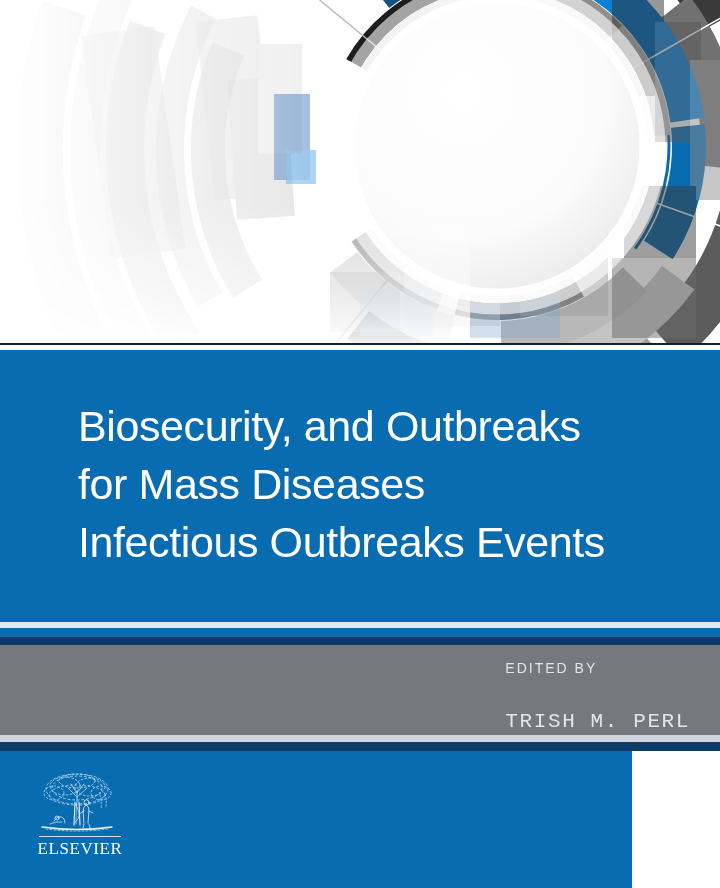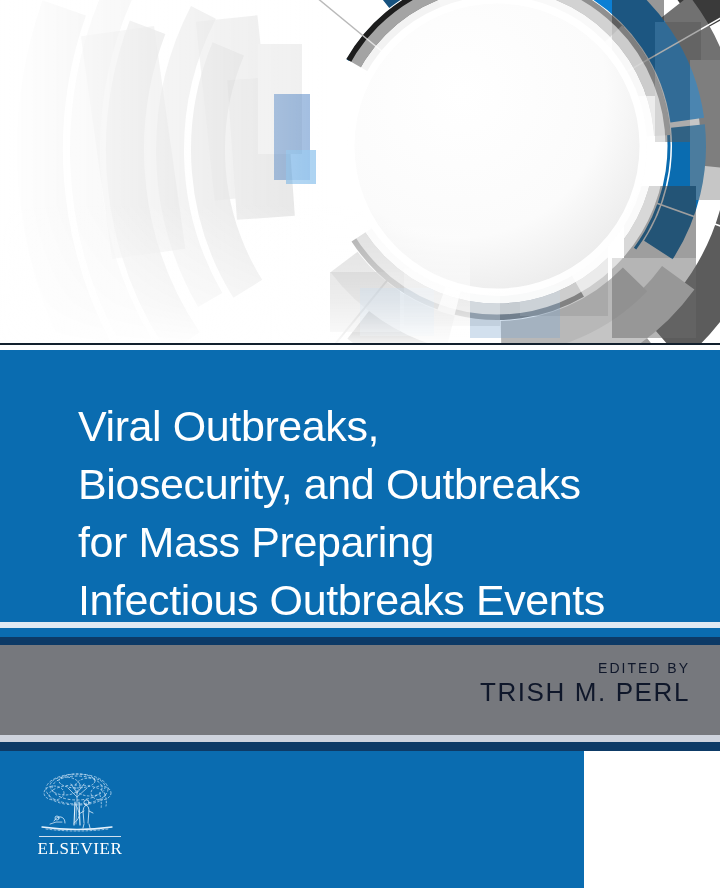--- a/index.html
+++ b/index.html
@@ -95,36 +95,36 @@
     left: 0;
     top: 645px;
     width: 720px;
     height: 90px;
     background: #76787d;
   }
   .editor-inner {
     position: absolute;
     right: 30px;
     top: 12px;
-    text-align: right;
-    color: #0f172a;
+    color: #e5e5e5;
   }
   .edited-by {
     font-family: "Liberation Sans", sans-serif;
     font-size: 14px;
     letter-spacing: 2.0px;
     line-height: 22px;
     font-weight: 400;
   }
   .editor-name {
-    font-family: Liberation Sans, sans-serif;
-    font-size: 26px;
+    font-family: Liberation Mono, monospace;
+    font-size: 21px;
     letter-spacing: 1.6px;
     line-height: 27px;
     font-weight: 400;
+    margin-top: 29px;
   }
 
   
   .sep-light-d {
     position: absolute;
     left: 0; top: 735px;
     width: 720px; height: 7px;
     background: #ced3dd;
   }
   .sep-navy-e {
@@ -132,21 +132,21 @@
     left: 0; top: 742px;
     width: 720px; height: 9px;
     background: #0d3a66;
   }
 
   
   .publisher-band {
     position: absolute;
     left: 0;
     top: 751px;
-    width: 584px;
+    width: 632px;
     height: 137px;
     background: #0a6cb0;
   }
   .logo-wrap {
     position: absolute;
     left: 32px;
     top: 20px;
     width: 96px;
     text-align: center;
   }
@@ -274,23 +274,22 @@
 
         <rect x="0" y="0" width="330" height="345" fill="url(#fadeL)"></rect>
         <rect x="0" y="205" width="470" height="140" fill="url(#fadeB)"></rect>
       </g>
     </svg>
     <div class="art-rule"></div>
   </div>
 
   <div class="title-band">
     <h1 class="title-text">
-      <span class="title-line">Viral Outbreaks,</span>
       <span class="title-line">Biosecurity, and Outbreaks</span>
-      <span class="title-line">for Mass Preparing</span>
+      <span class="title-line">for Mass Diseases</span>
       <span class="title-line">Infectious Outbreaks Events</span>
     </h1>
   </div>
 
   <div class="sep-white-a"></div>
   <div class="sep-blue-b"></div>
   <div class="sep-navy-c"></div>
 
   <div class="editor-band">
     <div class="editor-inner">

